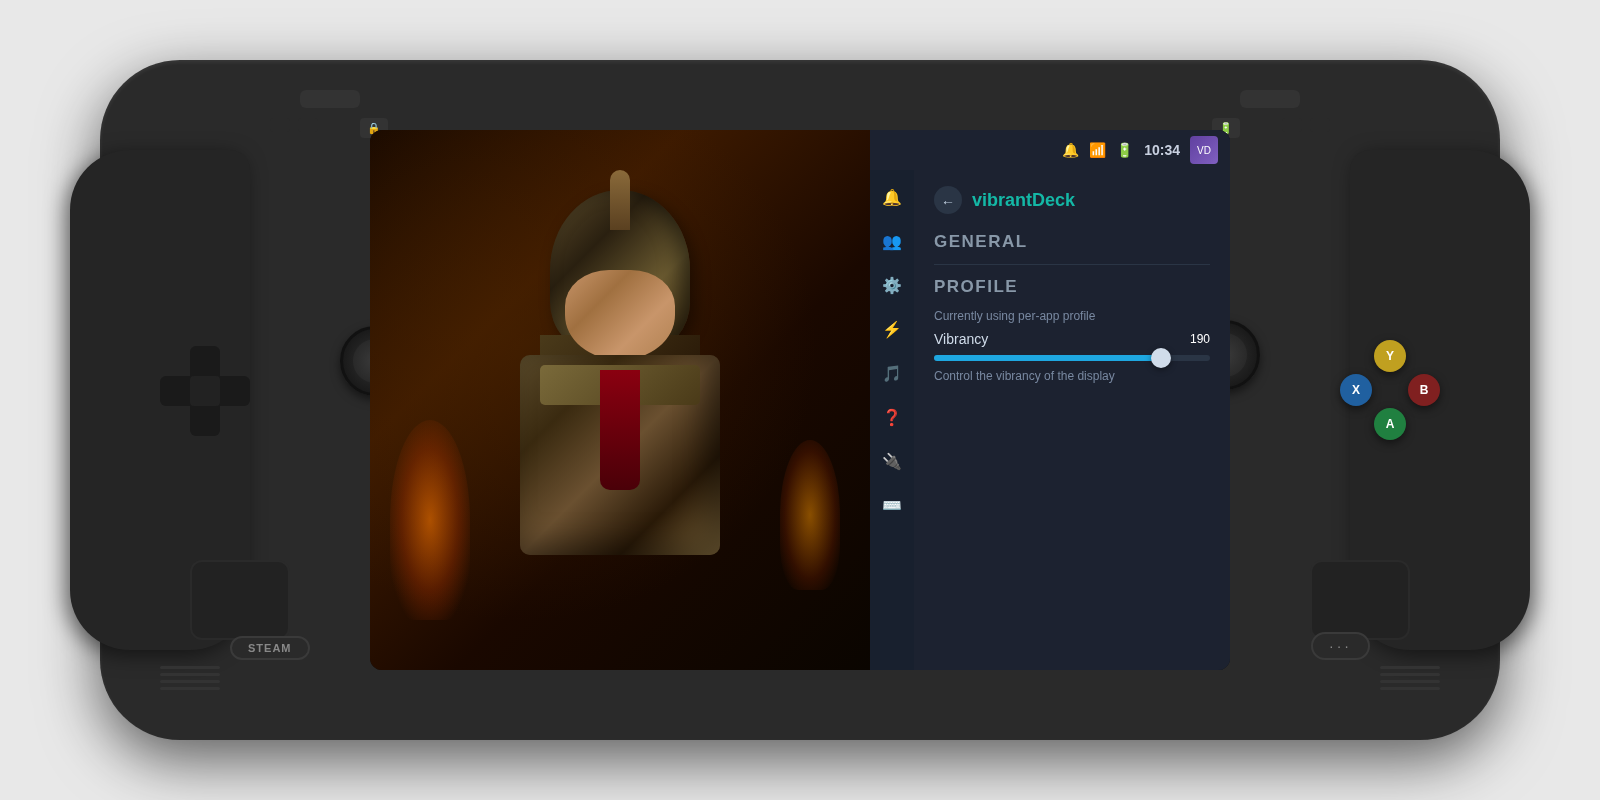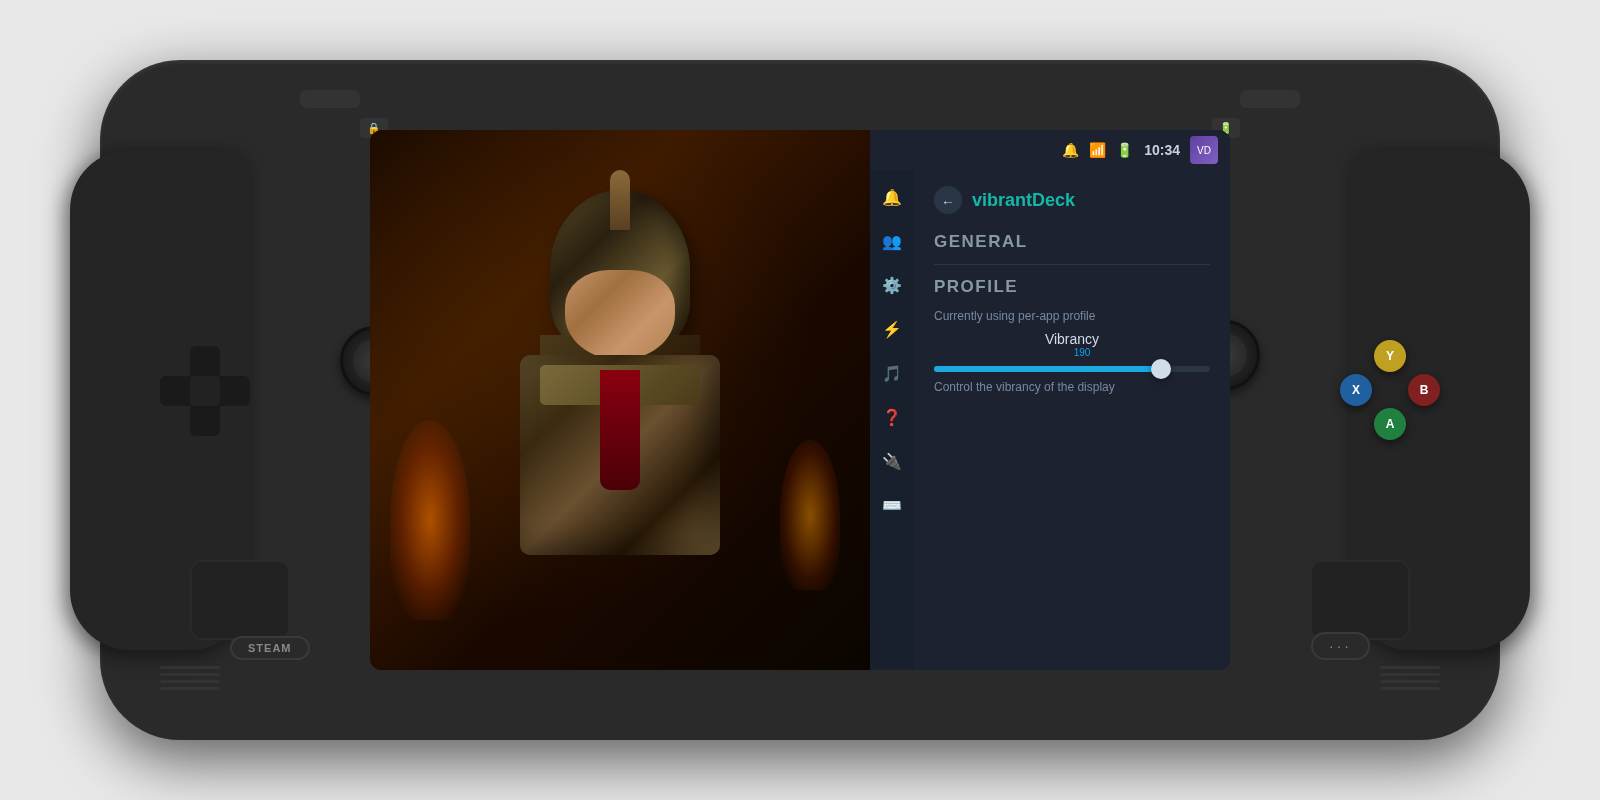--- a/index.html
+++ b/index.html
@@ -348,27 +348,26 @@
     .divider {
       height: 1px;
       background: #2a3545;
       margin: 12px 0;
     }
 
     
     .vibrancy-header {
       display: flex;
       align-items: center;
-      justify-content: center;
+      justify-content: space-between;
       margin-bottom: 4px;
-      flex-direction: column;
     }
     .vibrancy-value {
-      color: #0ea5e9;
-      font-size: 10px;
+      color: #ffffff;
+      font-size: 12px;
       margin-left: 20px;
     }
     .slider-track {
       width: 100%;
       height: 6px;
       background: #2a3545;
       border-radius: 3px;
       position: relative;
       margin: 8px 0;
     }

